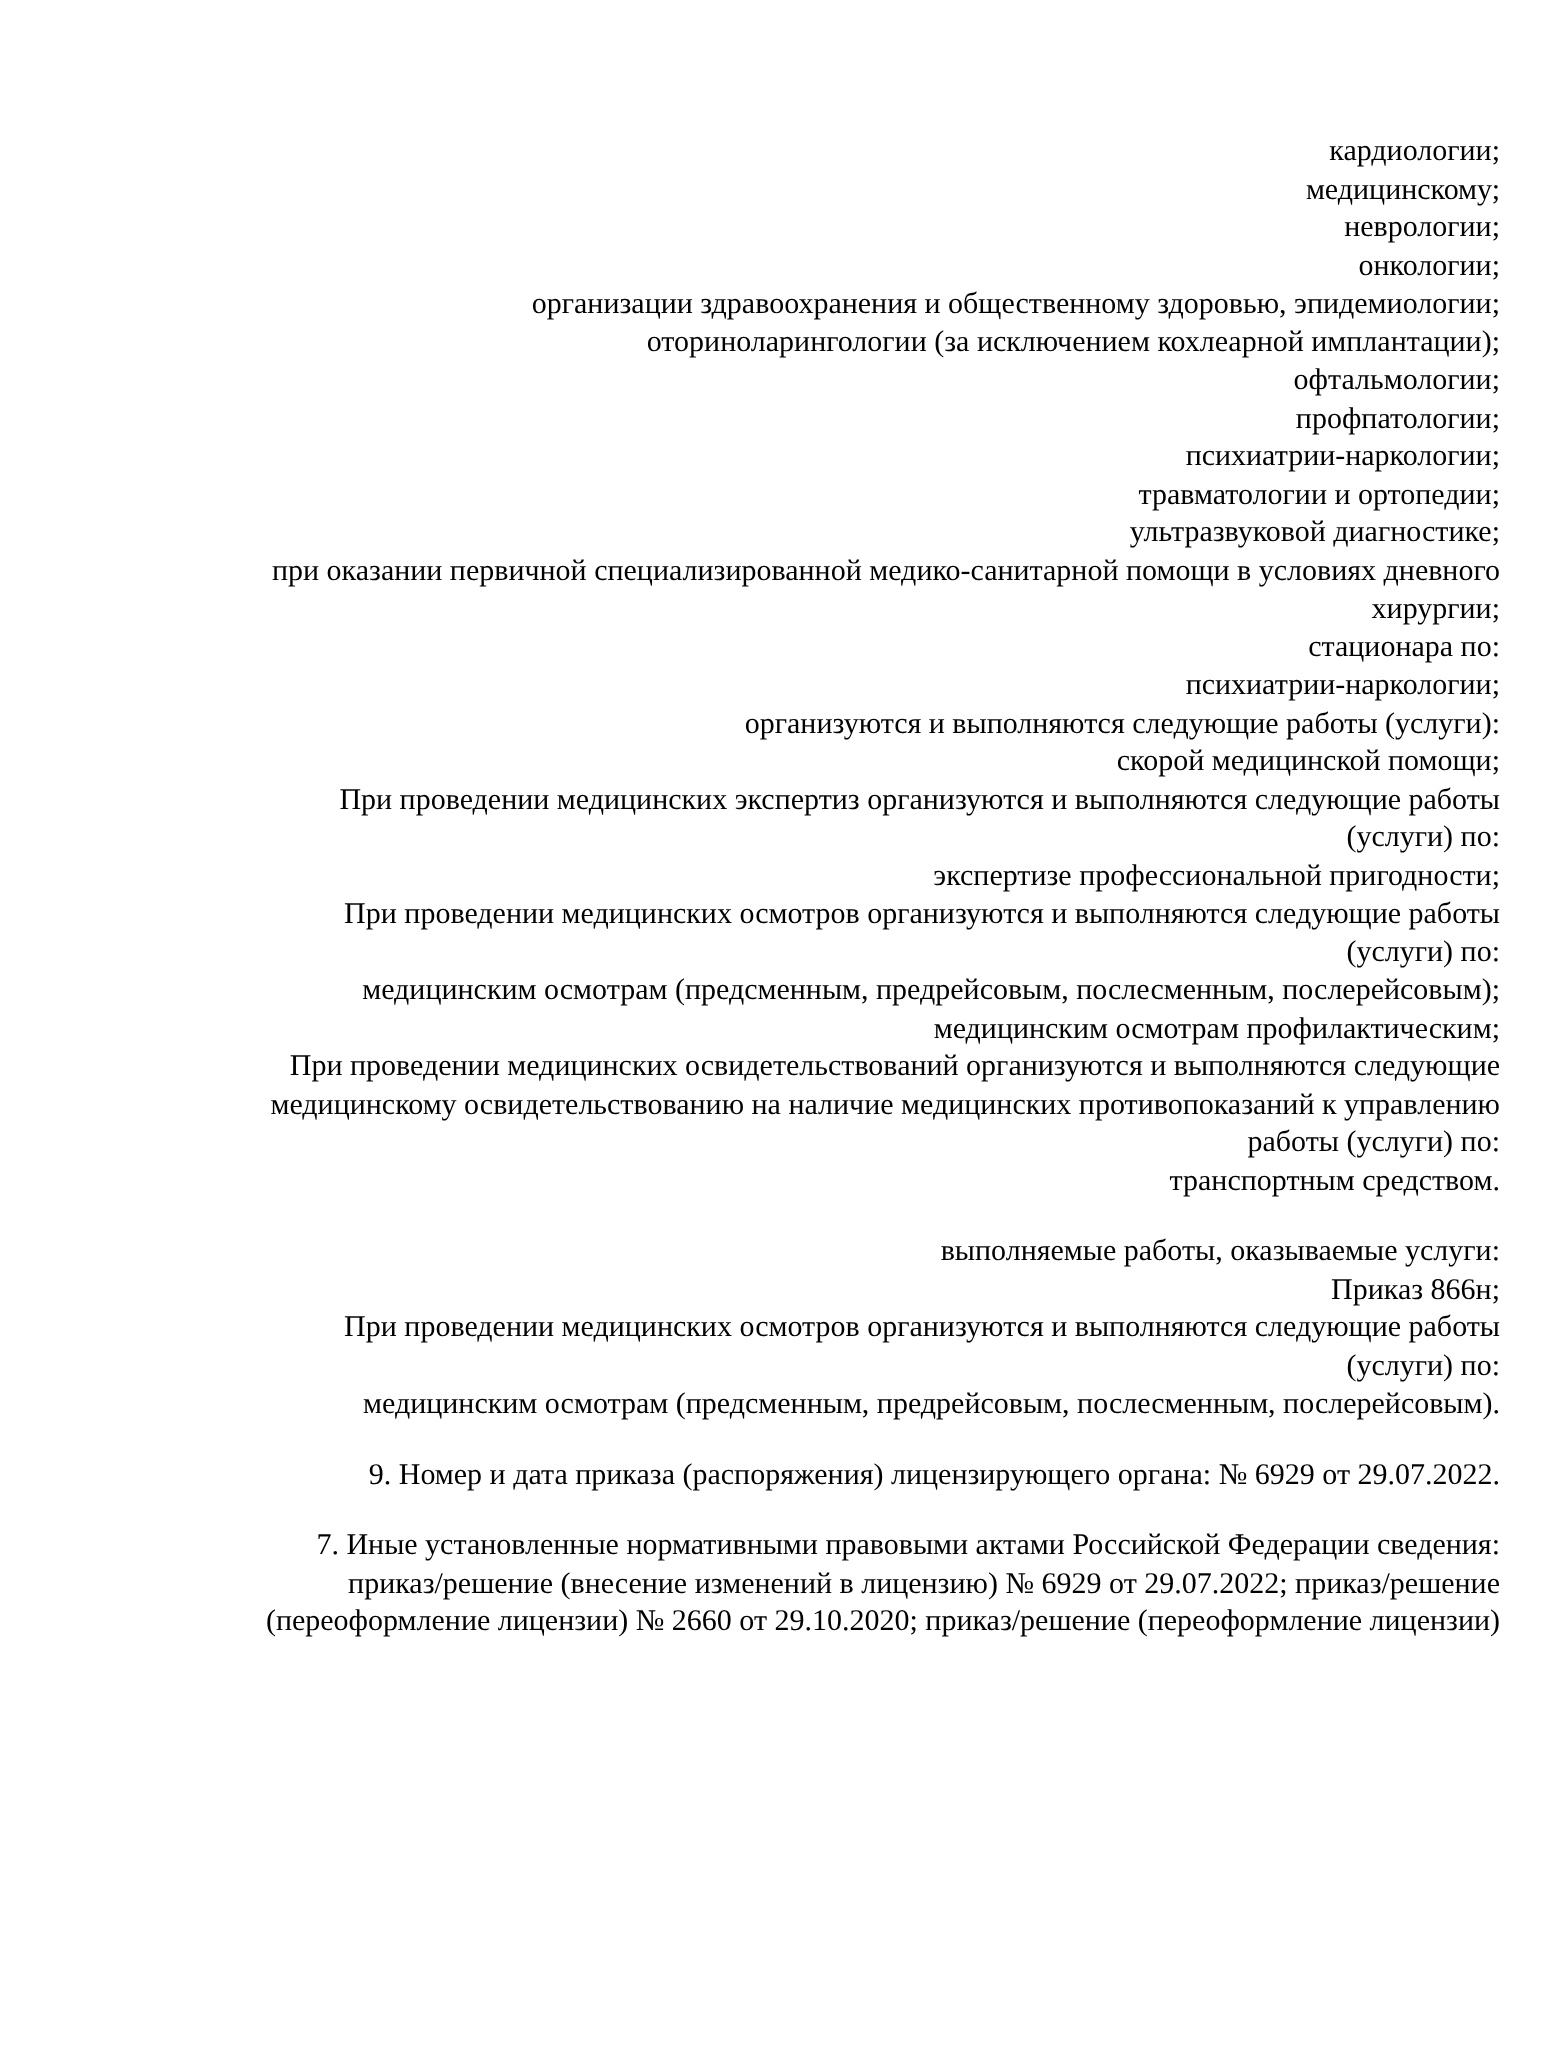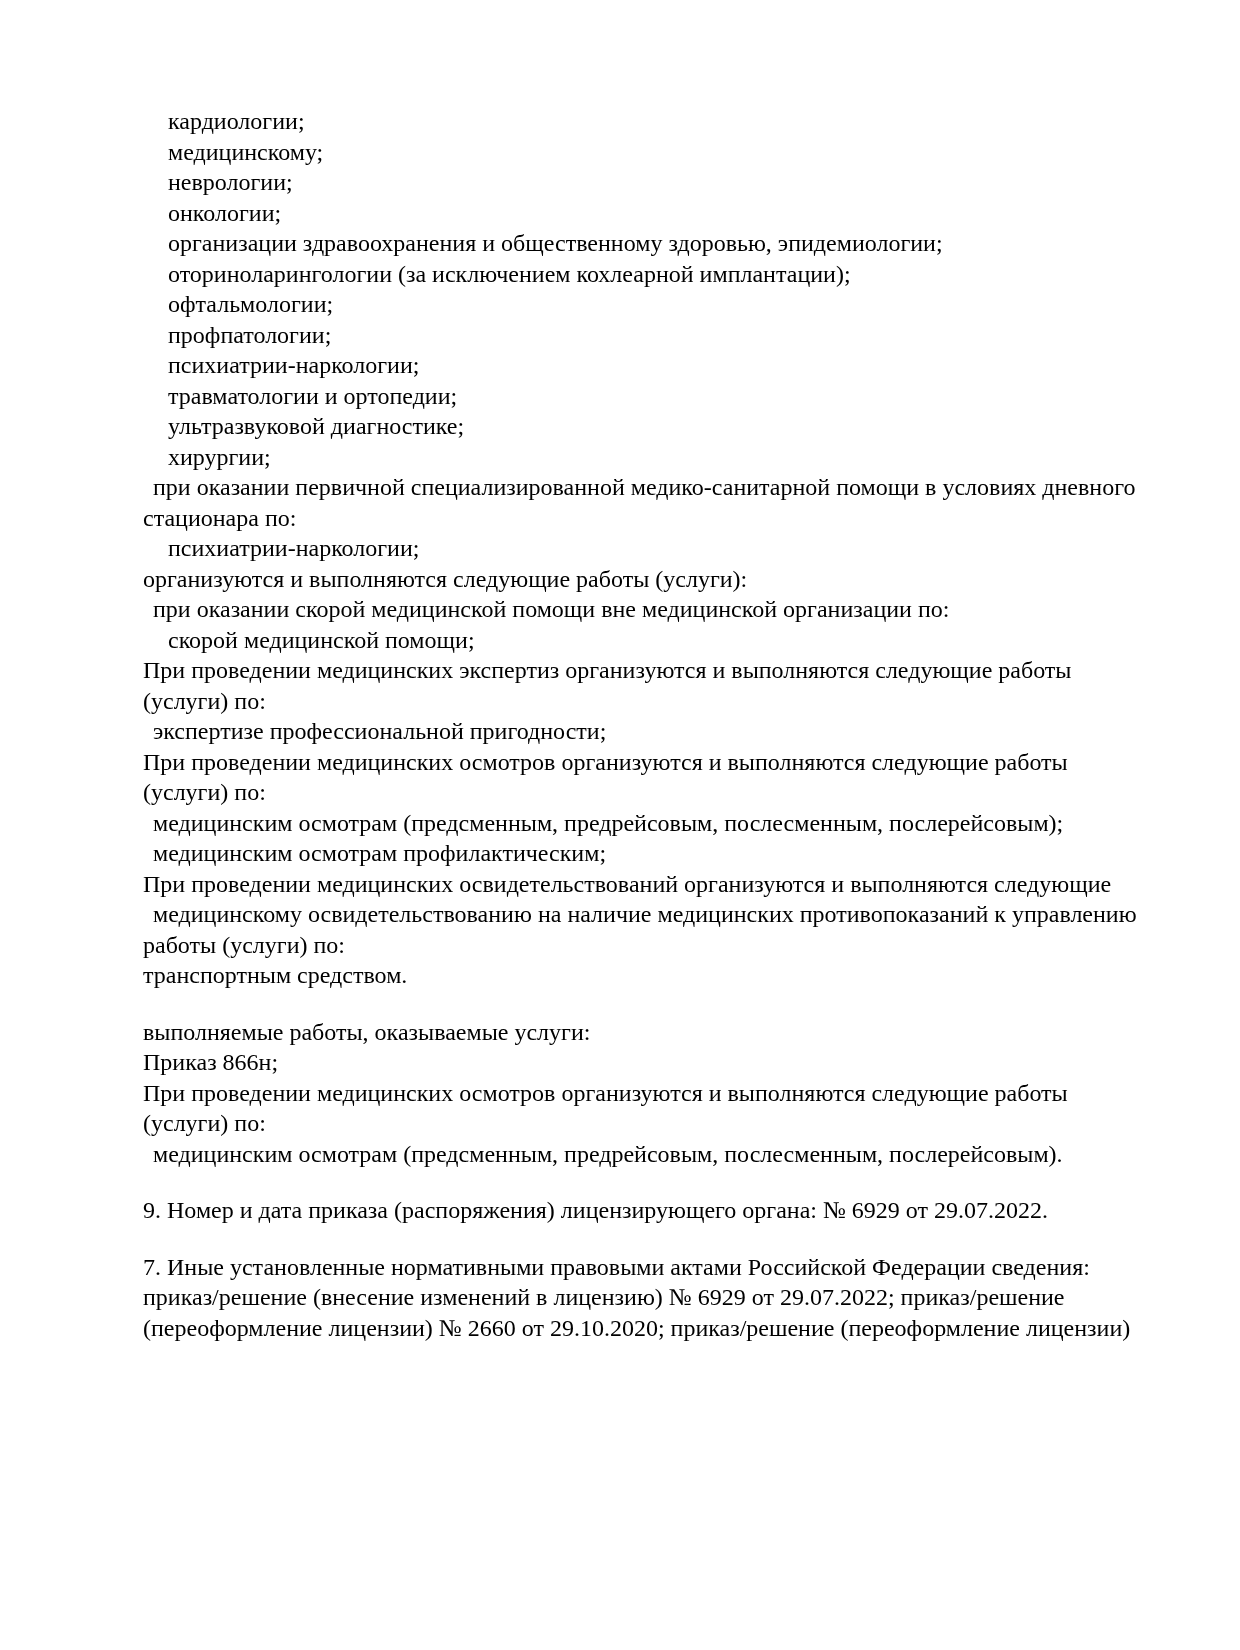--- a/index.html
+++ b/index.html
@@ -21,21 +21,21 @@
     .doc-text {
       position: absolute;
       top: 106px;
       left: 143px;
       right: 40px;
     }
     .line {
       line-height: 30.5px;
       height: 30.5px;
       white-space: nowrap;
-      text-align: left;
+      text-align: right;
     }
     .line.indent-1 { padding-left: 10px; }
     .line.indent-2 { padding-left: 25px; }
     .line.blank    { height: 26px; line-height: 26px; }
   </style>
 </head>
 <body>
 
 <div class="page">
   <div class="doc-text">
@@ -44,26 +44,25 @@
       <div class="line indent-2">медицинскому;</div>
       <div class="line indent-2">неврологии;</div>
       <div class="line indent-2">онкологии;</div>
       <div class="line indent-2">организации здравоохранения и общественному здоровью, эпидемиологии;</div>
       <div class="line indent-2">оториноларингологии (за исключением кохлеарной имплантации);</div>
       <div class="line indent-2">офтальмологии;</div>
       <div class="line indent-2">профпатологии;</div>
       <div class="line indent-2">психиатрии-наркологии;</div>
       <div class="line indent-2">травматологии и ортопедии;</div>
       <div class="line indent-2">ультразвуковой диагностике;</div>
+      <div class="line indent-1">при оказании первичной специализированной медико-санитарной помощи в условиях дневного</div>
       <div class="line indent-2">хирургии;</div>
-      <div class="line indent-1">при оказании первичной специализированной медико-санитарной помощи в условиях дневного</div>
       <div class="line">стационара по:</div>
       <div class="line indent-2">психиатрии-наркологии;</div>
       <div class="line">организуются и выполняются следующие работы (услуги):</div>
-      <div class="line indent-1">при оказании скорой медицинской помощи вне медицинской организации по:</div>
       <div class="line indent-2">скорой медицинской помощи;</div>
       <div class="line">При проведении медицинских экспертиз организуются и выполняются следующие работы</div>
       <div class="line">(услуги) по:</div>
       <div class="line indent-1">экспертизе профессиональной пригодности;</div>
       <div class="line">При проведении медицинских осмотров организуются и выполняются следующие работы</div>
       <div class="line">(услуги) по:</div>
       <div class="line indent-1">медицинским осмотрам (предсменным, предрейсовым, послесменным, послерейсовым);</div>
       <div class="line indent-1">медицинским осмотрам профилактическим;</div>
       <div class="line">При проведении медицинских освидетельствований организуются и выполняются следующие</div>
       <div class="line indent-1">медицинскому освидетельствованию на наличие медицинских противопоказаний к управлению</div>

